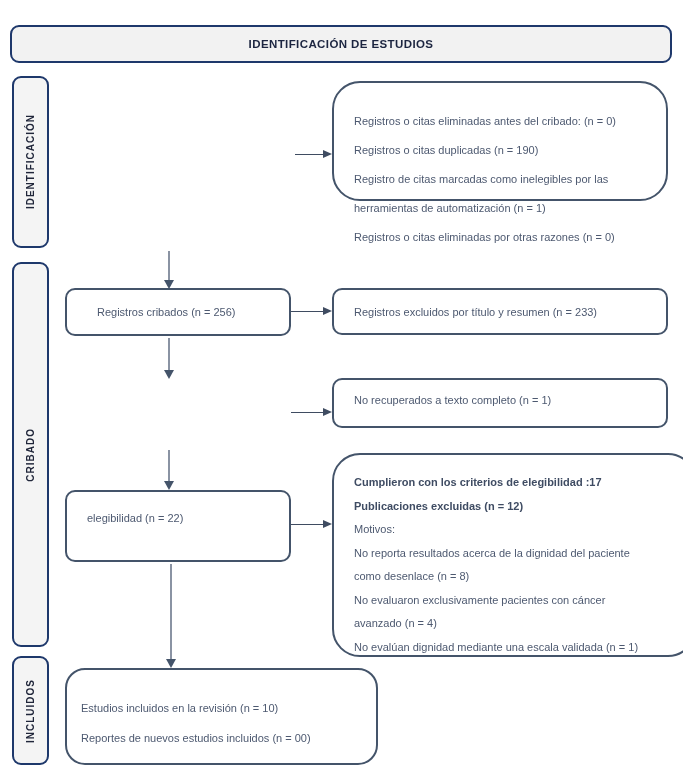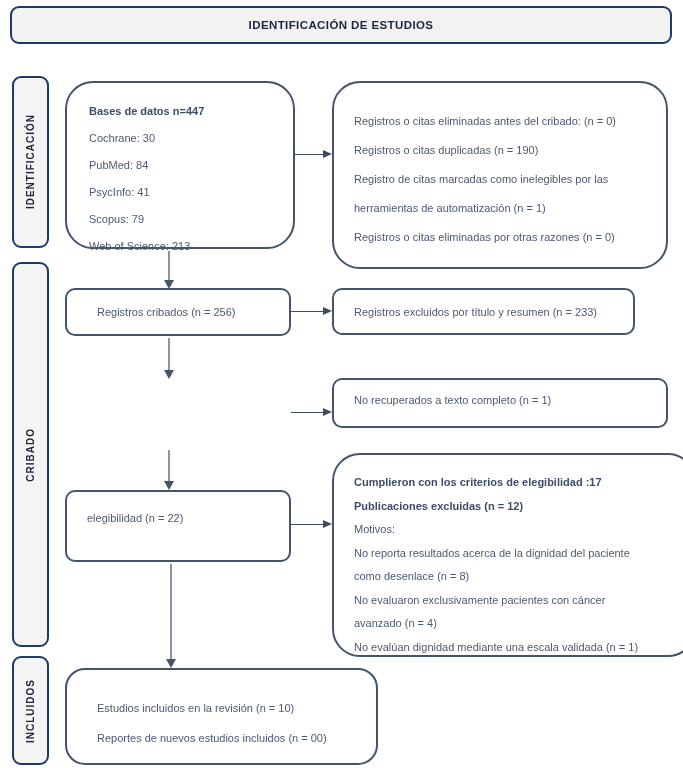--- a/index.html
+++ b/index.html
@@ -3,21 +3,21 @@
 <meta charset="utf-8">
 <style>
   html,body { margin:0; padding:0; background:#ffffff; }
   .canvas {
     position:relative; width:683px; height:768px; background:#ffffff;
     font-family:"Liberation Sans", sans-serif; overflow:hidden;
   }
 
   
   .header-box {
-    position:absolute; left:10px; top:6px; width:662px; height:38px;
+    position:absolute; left:10px; top:25px; width:662px; height:38px;
     background:#f2f2f2; border:2px solid #1e386b; border-radius:9px;
     box-sizing:border-box; display:flex; align-items:center; justify-content:center;
   }
   .header-box span {
     font-weight:bold; font-size:11.5px; letter-spacing:0.4px; color:#1c2540;
   }
 
   
   .stage {
     position:absolute; left:12px; width:37px;
@@ -35,28 +35,28 @@
 
   
   .fbox {
     position:absolute; background:#ffffff; border:2px solid #44546a;
     box-sizing:border-box; color:#4d5970; font-size:11px;
   }
   .fbox p { margin:0; white-space:nowrap; }
   .fbox .b { font-weight:bold; color:#3f4c63; }
 
   .box-databases        { left:65px;  top:81px;  width:230px; height:168px; border-radius:28px; padding:15px 0 0 22px; line-height:27px; }
-  .box-records-removed  { left:332px; top:81px;  width:336px; height:188px; border-radius:28px; padding:24px 0 0 20px; line-height:29px; }
+  .box-records-removed  { left:332px; top:81px;  width:336px; height:120px; border-radius:28px; padding:24px 0 0 20px; line-height:29px; }
   .box-records-screened { left:65px;  top:288px; width:226px; height:48px;  border-radius:10px; padding:0 0 0 30px; display:flex; align-items:center; }
-  .box-records-excluded { left:332px; top:288px; width:303px; height:47px;  border-radius:10px; padding:0 0 0 20px; display:flex; align-items:center; }
+  .box-records-excluded { left:332px; top:288px; width:336px; height:47px;  border-radius:10px; padding:0 0 0 20px; display:flex; align-items:center; }
   .box-reports-sought   { left:65px;  top:378px; width:226px; height:70px;  border-radius:10px; padding:12px 0 0 20px; line-height:25px; }
   .box-not-retrieved    { left:332px; top:378px; width:336px; height:50px;  border-radius:10px; padding:0 0 6px 20px; display:flex; align-items:center; }
   .box-reports-assessed { left:65px;  top:490px; width:226px; height:72px;  border-radius:10px; padding:13px 0 0 20px; line-height:26px; }
   .box-reports-excluded { left:332px; top:453px; width:364px; height:204px; border-radius:28px; padding:16px 0 0 20px; line-height:23.5px; }
-  .box-studies-included { left:65px;  top:668px; width:313px; height:97px;  border-radius:20px; padding:23px 0 0 30px; line-height:30px; }
+  .box-studies-included { left:65px;  top:668px; width:313px; height:97px;  border-radius:20px; padding:23px 0 0 14px; line-height:30px; }
 
   
   .harrow {
     position:absolute; height:0; border-top:1.6px solid #3f4c61;
   }
   .harrow::after {
     content:''; position:absolute; right:-9px; top:-5.5px;
     border-left:9px solid #3f4c61; border-top:4.5px solid transparent; border-bottom:4.5px solid transparent;
   }
   .varrow {
@@ -79,28 +79,20 @@
   <div class="stage stage-identification">
     <span>IDENTIFICACIÓN</span>
   </div>
   <div class="stage stage-screening">
     <span>CRIBADO</span>
   </div>
   <div class="stage stage-included">
     <span>INCLUIDOS</span>
   </div>
 
-  <div class="fbox box-databases">
-    <p class="b">Bases de datos n=447</p>
-    <p>Cochrane: 30</p>
-    <p>PubMed: 84</p>
-    <p>PsycInfo: 41</p>
-    <p>Scopus: 79</p>
-    <p>Web of Science: 213</p>
-  </div>
 
   <div class="fbox box-records-removed">
     <p>Registros o citas eliminadas antes del cribado: (n = 0)</p>
     <p>Registros o citas duplicadas (n = 190)</p>
     <p>Registro de citas marcadas como inelegibles por las</p>
     <p>herramientas de automatización (n = 1)</p>
     <p>Registros o citas eliminadas por otras razones (n = 0)</p>
   </div>
 
   <div class="fbox box-records-screened">

